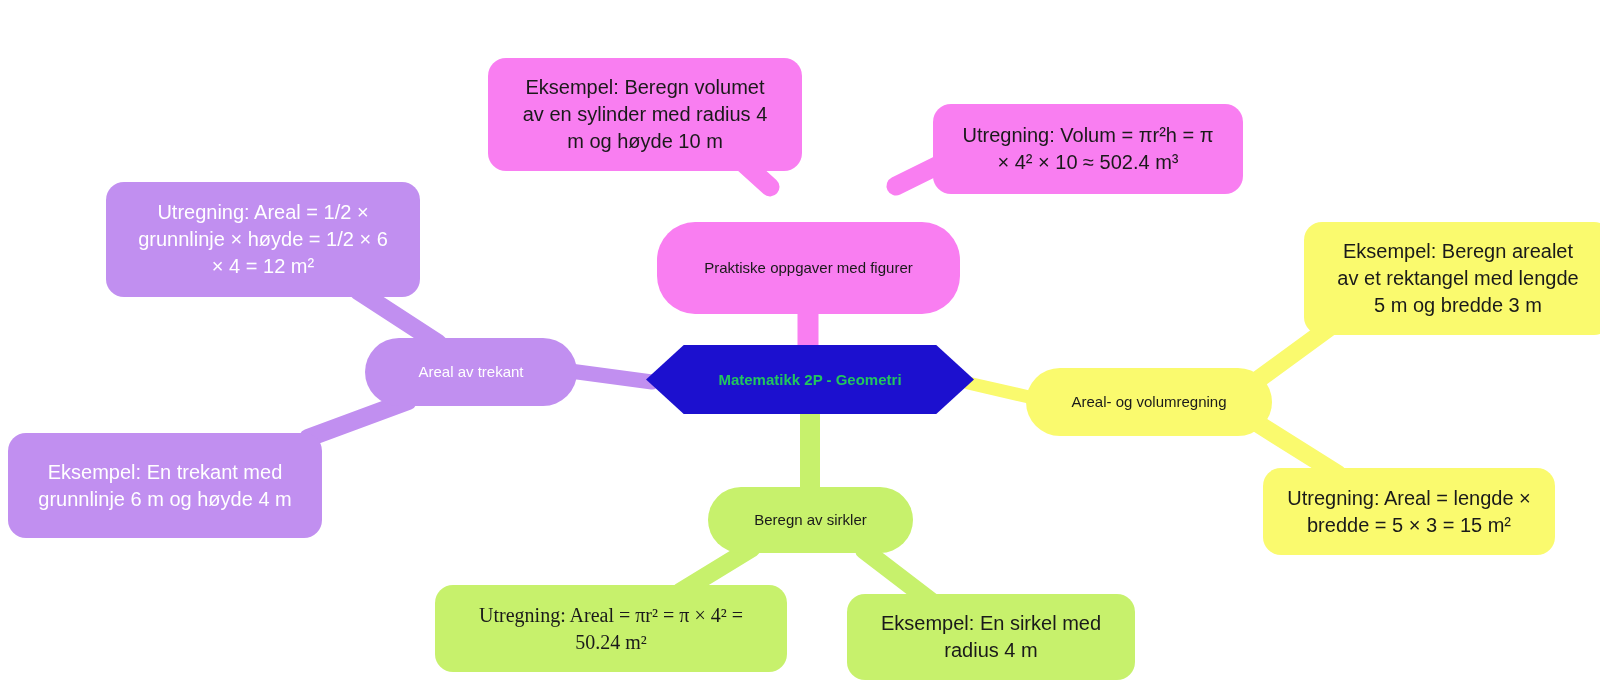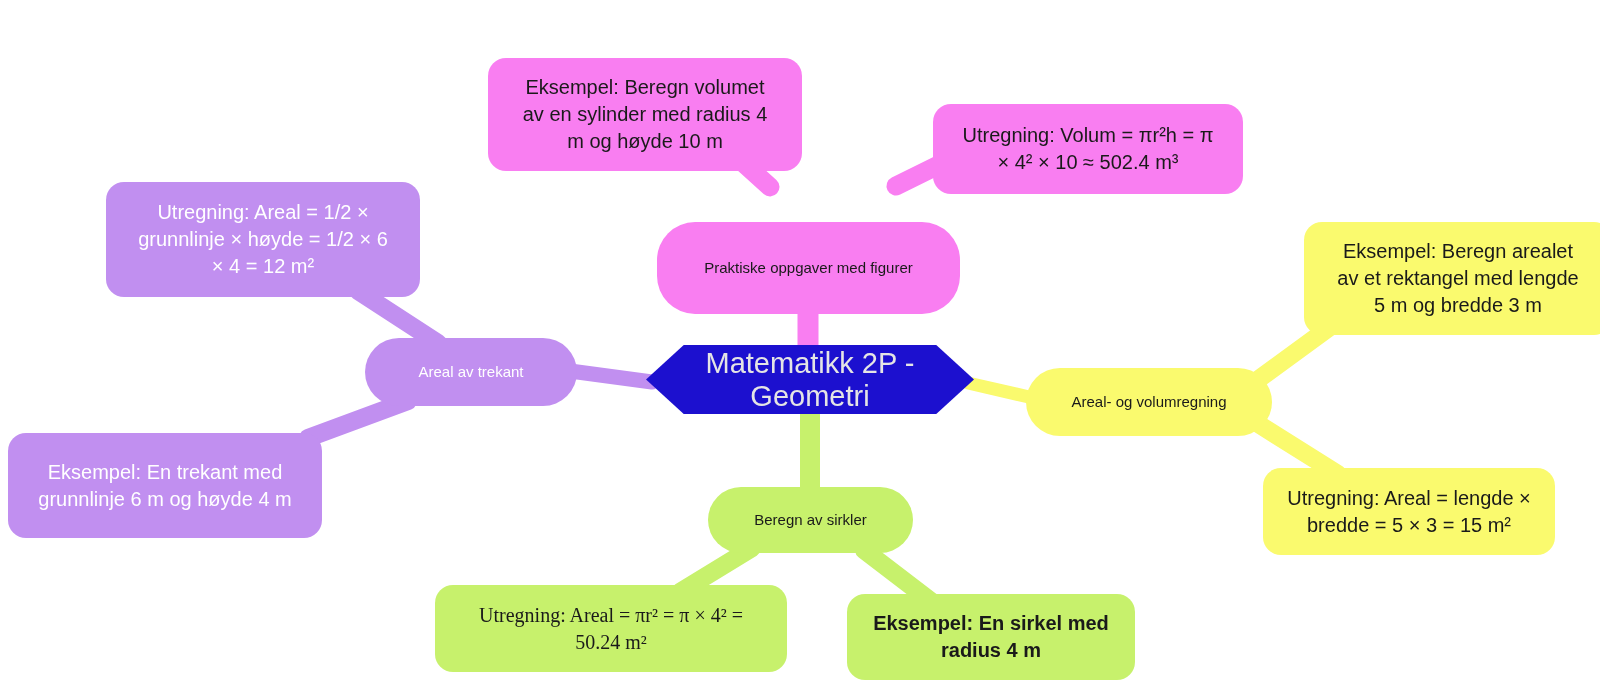--- a/index.html
+++ b/index.html
@@ -17,22 +17,23 @@
     position:absolute;display:flex;align-items:center;justify-content:center;
     text-align:center;box-sizing:border-box;color:#1a1a1a;
   }
   .leaf{font-size:20px;line-height:27px;border-radius:18px;}
   .section{font-size:15px;line-height:26px;}
   .bg-pink{background:var(--pink);margin-top:44px;}
   .bg-purple{background:var(--purple);color:#ffffff;}
   .bg-yellow{background:var(--yellow);}
   .bg-green{background:var(--green);}
   .root{
-    background:var(--blue);color:#e5e5e5;font-size:29px;
+    background:var(--blue);color:#22c55e;font-size:15px;
     clip-path:polygon(0% 50%,11.5% 0%,88.5% 0%,100% 50%,88.5% 100%,11.5% 100%);
+    font-weight:bold;
   }
 </style>
 </head>
 <body>
 
 <div class="canvas">
 
   <svg class="edges" viewBox="0 0 1600 700">
 
     <path class="edge e-pink" stroke-width="21" d="M808 266 L808 350"></path>
@@ -61,15 +62,15 @@
   <div class="node section bg-purple" style="left:365px;top:338px;width:212px;height:68px;border-radius:34px;">Areal av trekant</div>
   <div class="node leaf bg-purple" style="left:106px;top:182px;width:314px;height:115px;padding:0 26px;">Utregning: Areal = 1/2 × grunnlinje × høyde = 1/2 × 6 × 4 = 12 m²</div>
   <div class="node leaf bg-purple" style="left:8px;top:433px;width:314px;height:105px;padding:0 28px;">Eksempel: En trekant med grunnlinje 6 m og høyde 4 m</div>
 
   <div class="node section bg-yellow" style="left:1026px;top:368px;width:246px;height:68px;border-radius:34px;">Areal- og volumregning</div>
   <div class="node leaf bg-yellow" style="left:1272px;top:222px;width:308px;height:113px;padding:0 29px;margin-left:32px;">Eksempel: Beregn arealet av et rektangel med lengde 5 m og bredde 3 m</div>
   <div class="node leaf bg-yellow" style="left:1263px;top:468px;width:292px;height:87px;padding:4px 24px;">Utregning: Areal = lengde × bredde = 5 × 3 = 15 m²</div>
 
   <div class="node section bg-green" style="left:708px;top:487px;width:205px;height:66px;border-radius:33px;">Beregn av sirkler</div>
   <div class="node leaf bg-green" style="left:435px;top:585px;width:352px;height:87px;padding:0 25px;font-family:Liberation Serif, serif;">Utregning: Areal = πr² = π × 4² = 50.24 m²</div>
-  <div class="node leaf bg-green" style="left:847px;top:594px;width:288px;height:86px;padding:0 25px;font-weight:bold;">Eksempel: En sirkel med radius 4 m</div>
+  <div class="node leaf bg-green" style="left:847px;top:594px;width:288px;height:86px;padding:0 25px;">Eksempel: En sirkel med radius 4 m</div>
 
 </div>
 
 </body></html>

